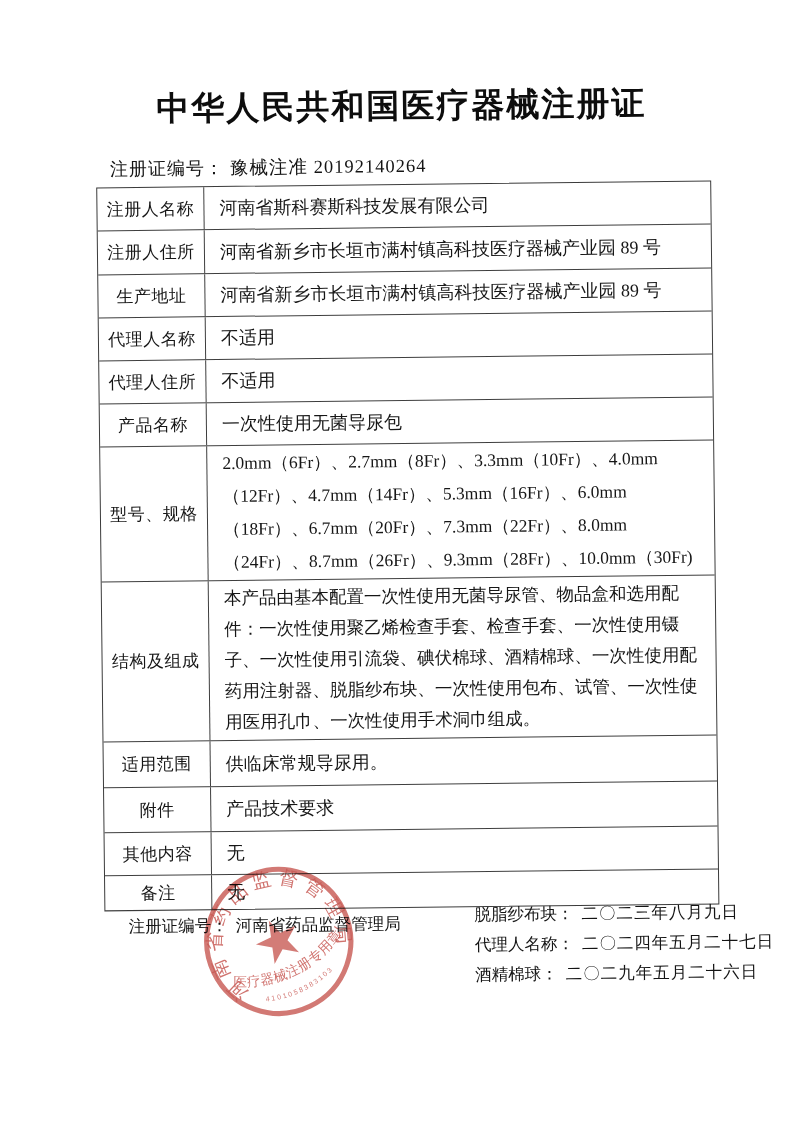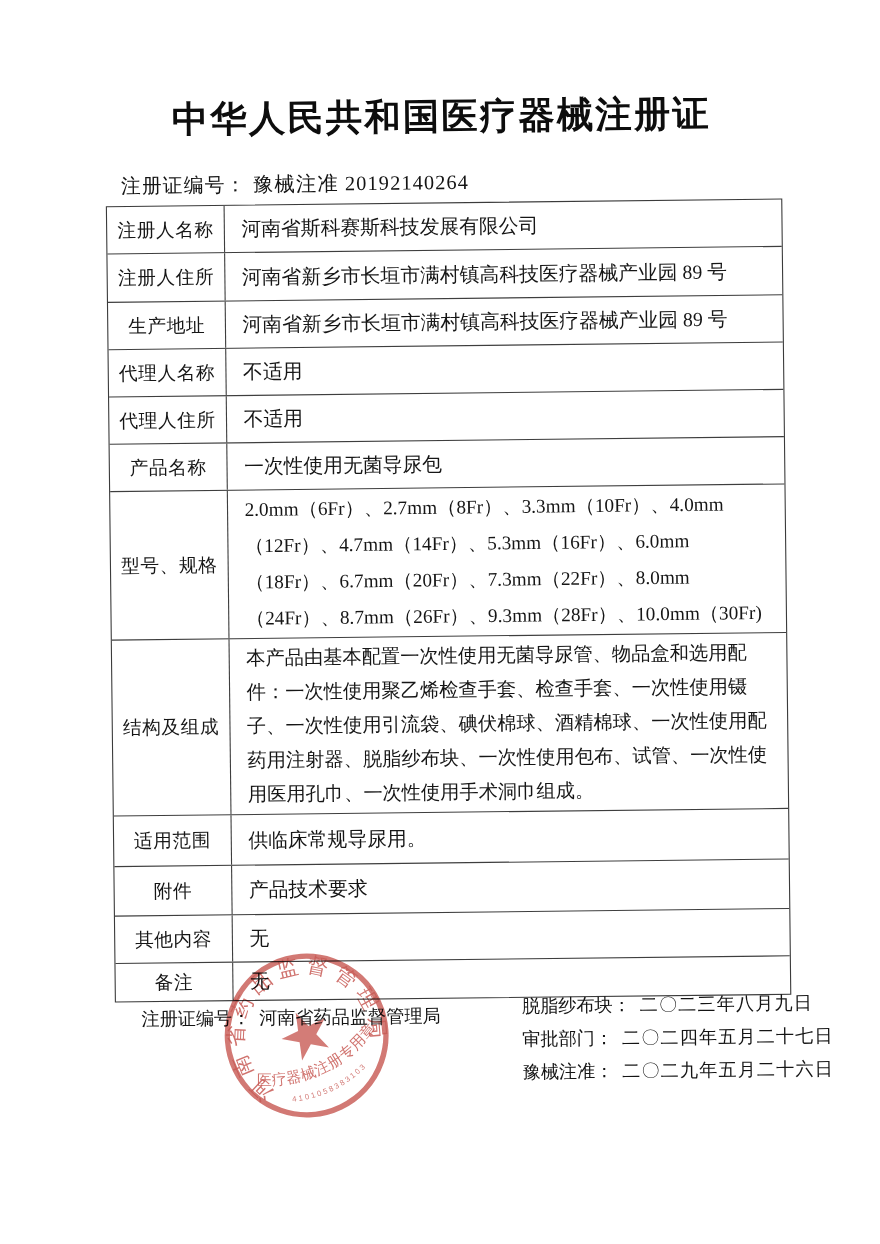--- a/index.html
+++ b/index.html
@@ -127,24 +127,24 @@
 
     <div class="footer-approval">
       <span>注册证编号：</span><span class="ap-val">河南省药品监督管理局</span>
     </div>
 
     <div class="dates">
       <div class="date-line">
         <span>脱脂纱布块：</span><span class="d-val">二〇二三年八月九日</span>
       </div>
       <div class="date-line">
-        <span>审批部门：</span><span class="d-val">二〇二四年五月二十七日</span>
+        <span>代理人名称：</span><span class="d-val">二〇二四年五月二十七日</span>
       </div>
       <div class="date-line">
-        <span>豫械注准：</span><span class="d-val">二〇二九年五月二十六日</span>
+        <span>酒精棉球：</span><span class="d-val">二〇二九年五月二十六日</span>
       </div>
     </div>
 
     <svg class="seal" viewBox="-86 -86 172 172" xmlns="http://www.w3.org/2000/svg">
       <defs>
         <path id="ringPath" d="M -50,30 A 58 58 0 1 1 50,30" fill="none"></path>
         <path id="badgePath" d="M -58,22 Q 0,52 58,22" fill="none"></path>
         <path id="serialPath" d="M -42,47 Q 0,64 42,47" fill="none"></path>
       </defs>
       <circle cx="0" cy="0" r="72" fill="none" stroke="#c0433d" stroke-width="5" opacity="0.82"></circle>

